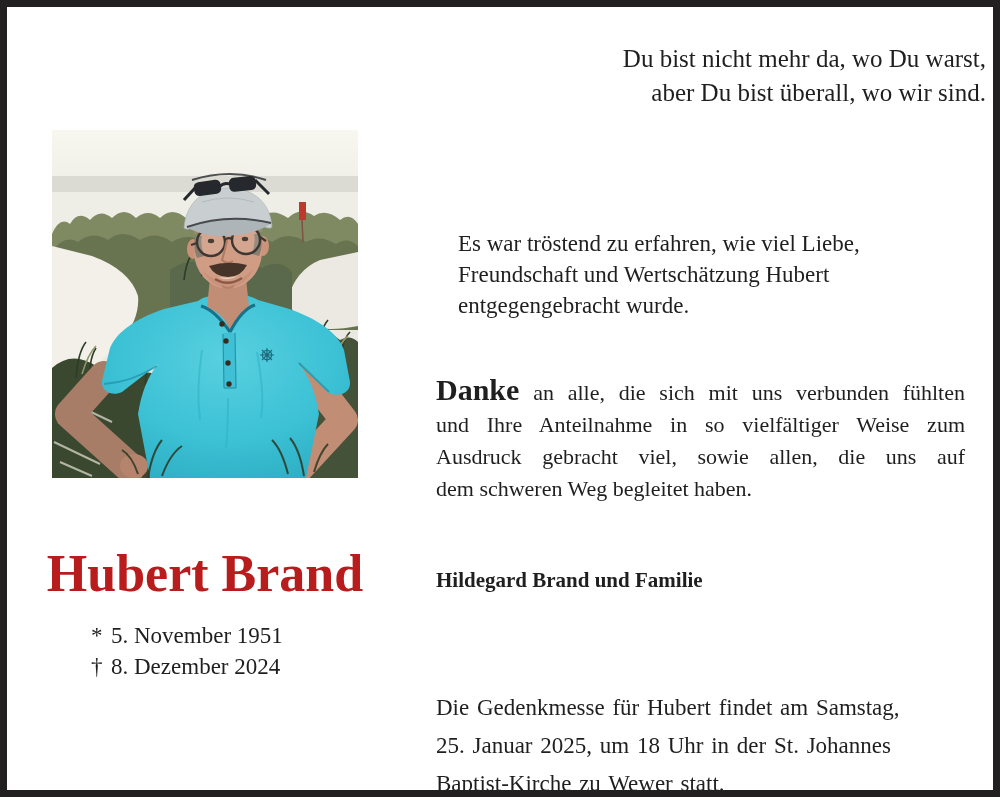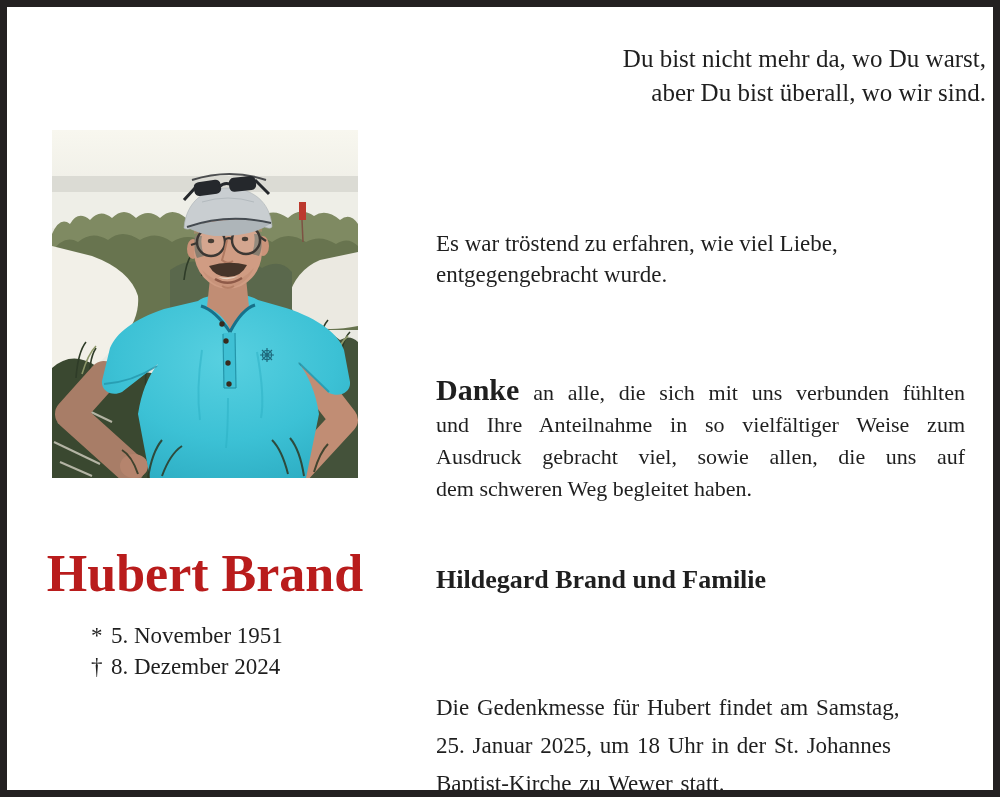--- a/index.html
+++ b/index.html
@@ -29,27 +29,27 @@
     font-size:52px; line-height:58px; font-weight:bold;
     text-align:center; color:#b91c1c; white-space:nowrap;
   }
   .dates { left:84px; top:613px; font-size:23px; line-height:31px; }
   .date-line { white-space:nowrap; }
   .sym { display:inline-block; width:20px; }
 
   
   .para { left:429px; width:529px; font-size:23px; }
   .condolence { top:221px; line-height:31px; }
-  .condolence div { white-space:nowrap; }
+  .condolence div { white-space:nowrap;margin-left:22px; }
   .thanks { top:367px; line-height:32px; font-size:22px; }
   .jline { text-align:justify; text-align-last:justify; }
   .jline-last { text-align:left; }
   .danke { font-weight:bold; font-size:30px; }
   .signature {
-    left:429px; top:557px; font-size:26px; line-height:32px;
+    left:429px; top:557px; font-size:21px; line-height:32px;
     font-weight:bold; white-space:nowrap;
   }
   .service { top:660px; line-height:38px; word-spacing:2px;margin-top:22px; }
   .service div { white-space:nowrap; }
 </style>
 </head>
 <body>
 
 <div class="page">
 
@@ -215,20 +215,21 @@
     <div class="date-line">
       <span class="sym">*</span><span>5. November 1951</span>
     </div>
     <div class="date-line">
       <span class="sym">†</span><span>8. Dezember 2024</span>
     </div>
   </div>
 
   <div class="abs para condolence">
     <div>Es war tröstend zu erfahren, wie viel Liebe,</div>
+    <div>Freundschaft und Wertschätzung Hubert</div>
     <div>entgegengebracht wurde.</div>
   </div>
 
   <div class="abs para thanks">
     <div class="jline"><span class="danke">Danke</span><span> an alle, die sich mit uns verbunden fühlten</span></div>
     <div class="jline">und Ihre Anteilnahme in so vielfältiger Weise zum</div>
     <div class="jline">Ausdruck gebracht viel, sowie allen, die uns auf</div>
     <div class="jline-last">dem schweren Weg begleitet haben.</div>
   </div>
 

